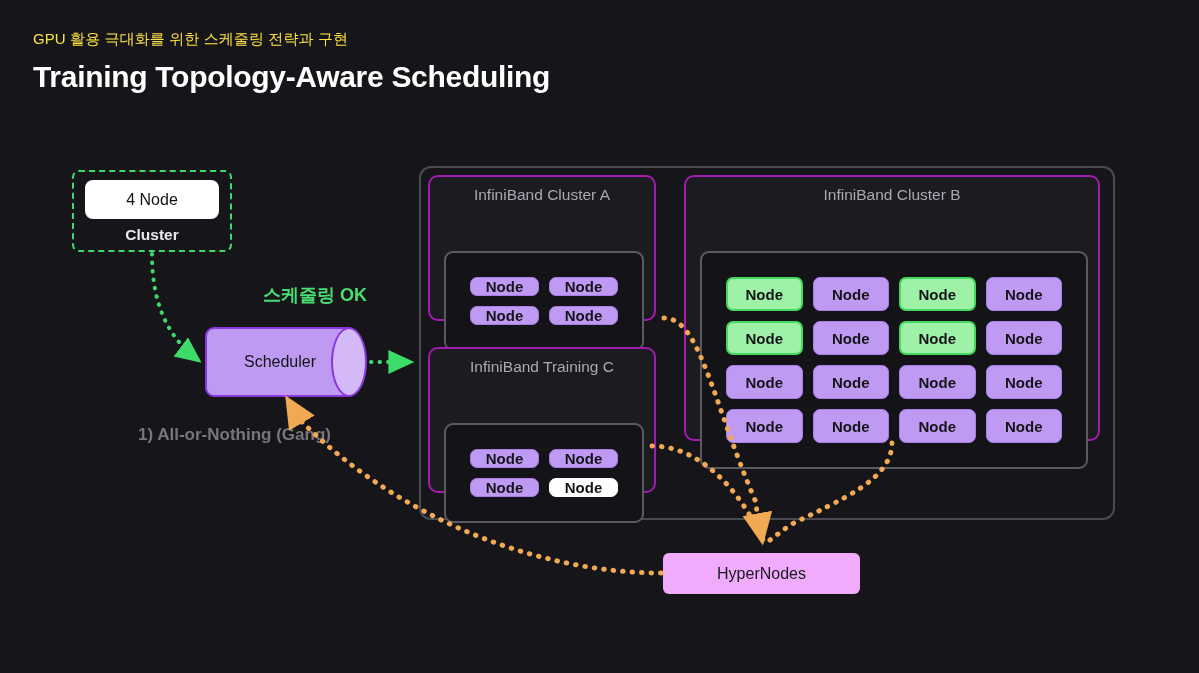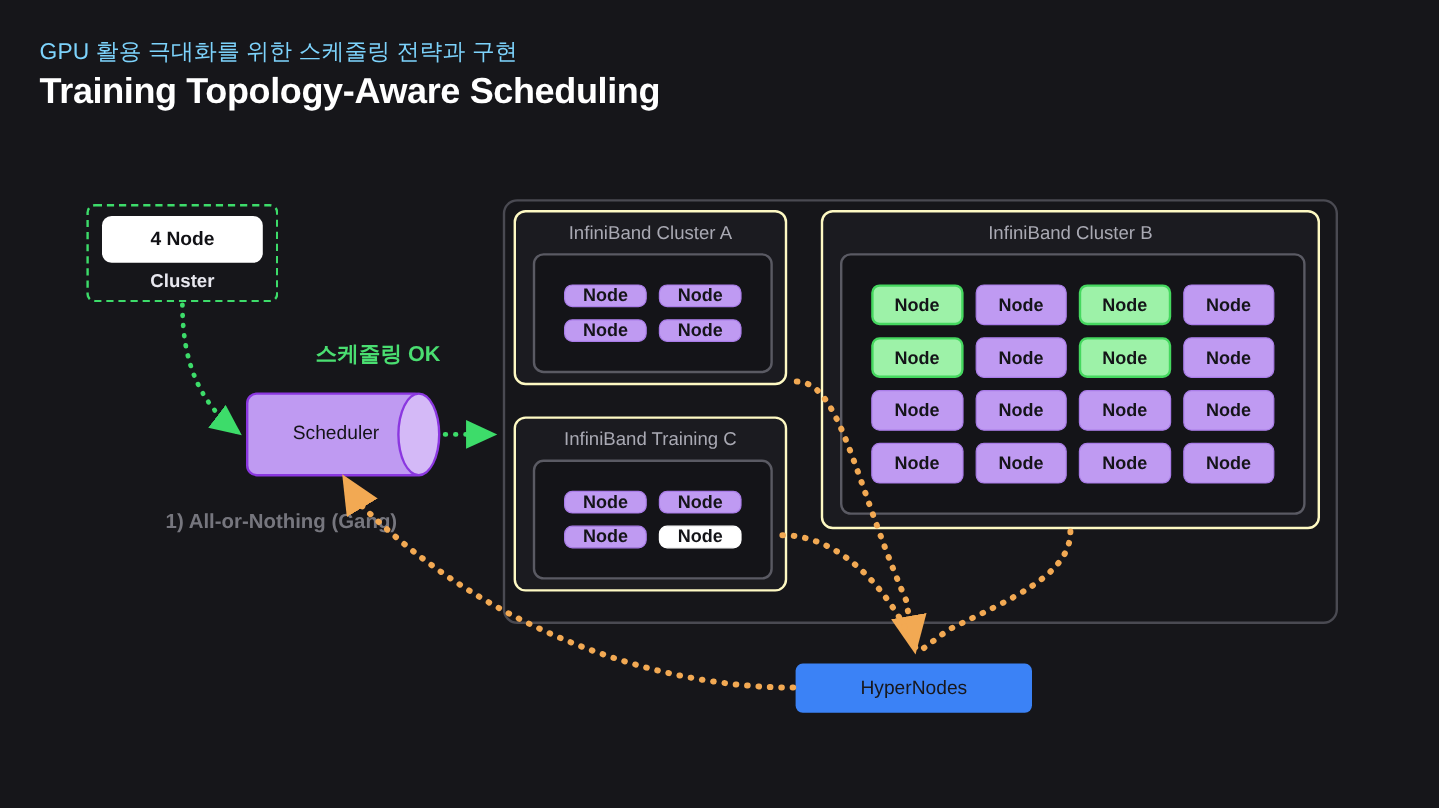--- a/index.html
+++ b/index.html
@@ -7,41 +7,41 @@
     width: 1199px; height: 673px;
     background: #16161a;
     font-family: "Liberation Sans", sans-serif;
     overflow: hidden;
   }
   #root { position: relative; width: 1199px; height: 673px; }
 
   
   .eyebrow {
     position: absolute; left: 33px; top: 30px;
-    font-size: 19px; color: #7dd3fc; letter-spacing: .1px;
+    font-size: 15px; color: #fde047; letter-spacing: .1px;
     font-weight: 400; white-space: nowrap;
   }
   .page-title {
     position: absolute; left: 33px; top: 60px;
     font-size: 30px; font-weight: bold; color: #ffffff;
     letter-spacing: -.3px; white-space: nowrap;
   }
 
   
   .job-group {
     position: absolute; left: 72px; top: 170px;
     width: 160px; height: 82px;
     border: 2.5px dashed #3ddc6a; border-radius: 7px;
   }
   .job-chip {
     position: absolute; left: 85px; top: 180px;
     width: 134px; height: 39px;
     background: #ffffff; border-radius: 8px;
     display: flex; align-items: center; justify-content: center;
-    color: #111115; font-size: 16px; font-weight: bold;
+    color: #111115; font-size: 16px; font-weight: normal;
   }
   .job-sub {
     position: absolute; left: 72px; top: 226px;
     width: 160px; text-align: center;
     color: #e8e8ef; font-size: 15.5px; font-weight: bold;
   }
 
   
   .sched-wrap { position: absolute; left: 205px; top: 327px; width: 162px; height: 74px; padding-left: 22px; }
   .sched-body {
@@ -75,33 +75,33 @@
 
   
   .outer-panel {
     position: absolute; left: 419px; top: 166px;
     width: 696px; height: 354px;
     border: 2px solid #4a4a52; border-radius: 12px;
   }
 
   .cluster {
     position: absolute;
-    border: 2px solid #fef9c3; border-radius: 10px;
+    border: 2px solid #a21caf; border-radius: 10px;
     background: #1b1b20;
   }
   .cluster-title {
     position: absolute; left: 0; top: 9px; width: 100%;
     text-align: center; color: #a9a9b3; font-size: 15.5px; font-weight: 400;
     white-space: nowrap;
   }
   .node-frame {
     position: absolute;
     border: 2px solid #5a5a63; border-radius: 9px;
     background: #141418;
-    display: grid; gap: 10px; padding: 24px;
+    display: grid; gap: 10px; padding: 24px; margin-top: 40px;
   }
   .node {
     border-radius: 7px;
     display: flex; align-items: center; justify-content: center;
     font-size: 15px; font-weight: bold; color: #141418;
   }
   .node.purple { background: #bf9af2; border: 1.5px solid #a97ce8; }
   .node.green  { background: #9df2a8; border: 2px solid #45d85f; }
   .node.white  { background: #ffffff; border: 1.5px solid #ffffff; }
 
@@ -115,21 +115,21 @@
                grid-template-columns: 1fr 1fr; grid-template-rows: 1fr 1fr; }
   
   #cluster-b { left: 684px; top: 175px; width: 416px; height: 266px; }
   #frame-b   { left: 14px; top: 34px; width: 388px; height: 218px;
                grid-template-columns: repeat(4, 1fr); grid-template-rows: repeat(4, 1fr); }
 
   
   .hypernodes {
     position: absolute; left: 663px; top: 553px;
     width: 197px; height: 41px;
-    background: #3b82f6; border-radius: 6px;
+    background: #f0abfc; border-radius: 6px;
     display: flex; align-items: center; justify-content: center;
     color: #18181c; font-size: 16px; font-weight: 400;
   }
 
   svg.edges { position: absolute; left: 0; top: 0; width: 1199px; height: 673px; pointer-events: none; }
 </style>
 </head>
 <body>
 
 <div id="root">

